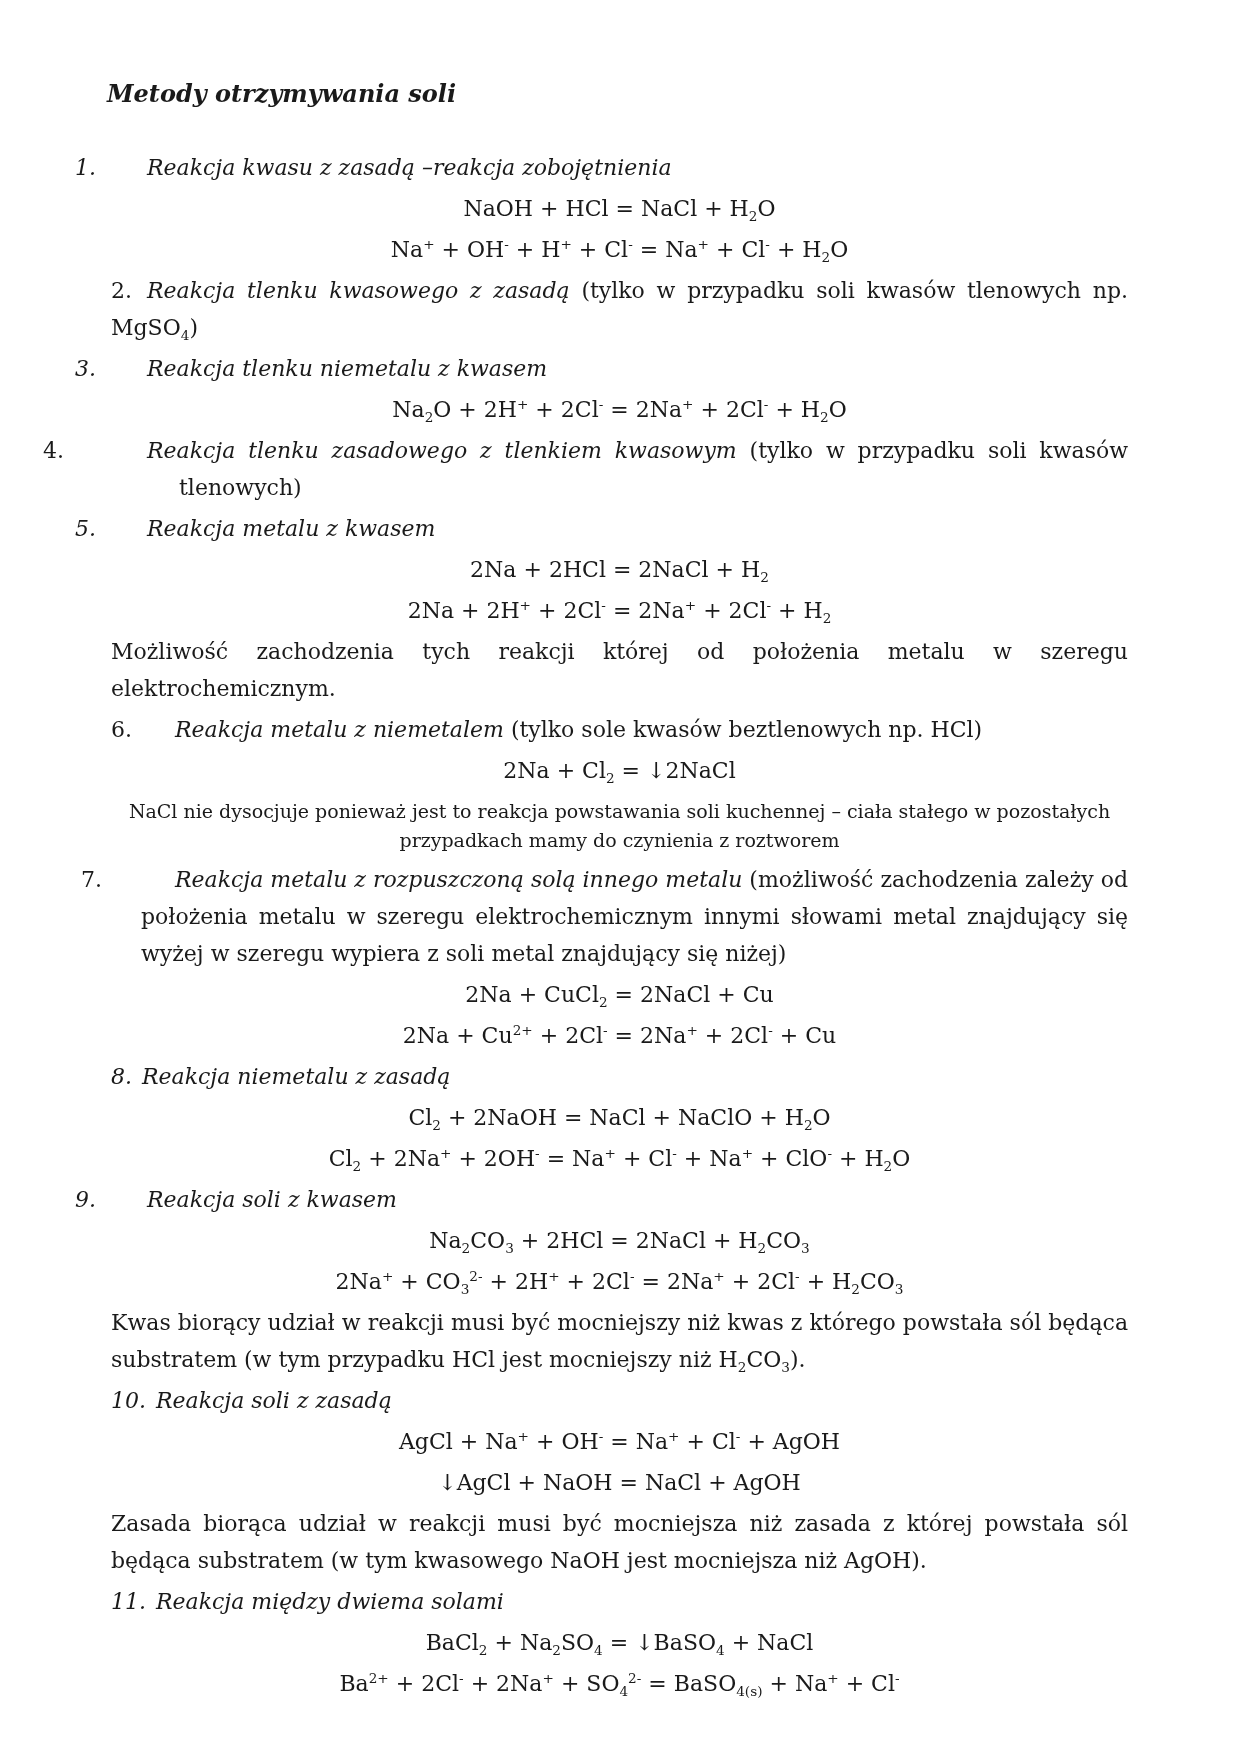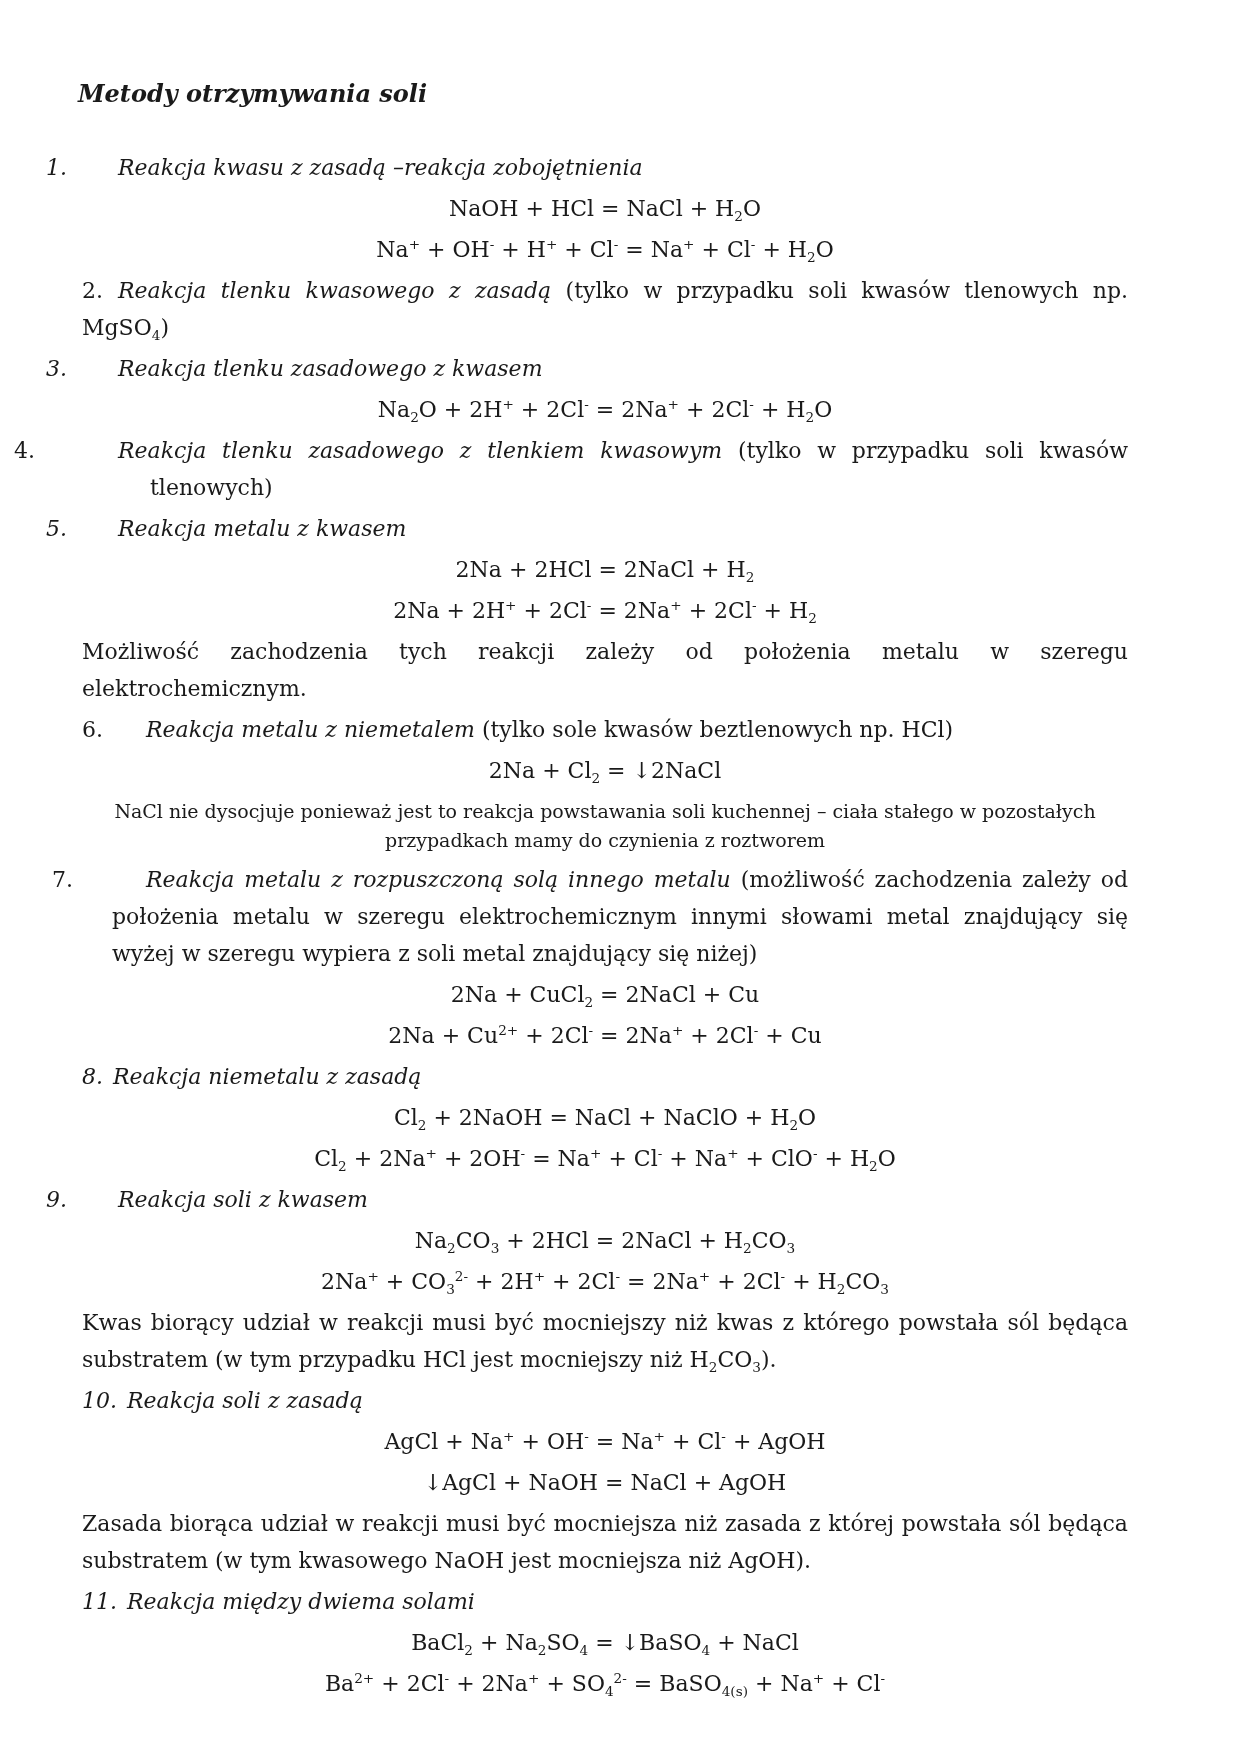--- a/index.html
+++ b/index.html
@@ -1,19 +1,19 @@
 <!DOCTYPE html>
 <html lang="pl"><head>
 <meta charset="utf-8">
 <style>
   html,body{margin:0;padding:0;}
   body{width:1240px;height:1754px;background:#ffffff;overflow:hidden;}
   .page{
     box-sizing:border-box;width:1240px;height:1754px;
-    padding:74px 108px 0 78px;
+    padding:74px 108px 0 107px;
     font-family:"DejaVu Serif","Liberation Serif",serif;
     font-size:22px;line-height:1.68;color:#1a1a1a;
   }
   p{margin:4px;}
   .title{font-size:24px;font-weight:bold;font-style:italic;margin:0 0 36px 0;}
   .heading{text-align:justify;}
   .num{display:inline-block;font-style:italic;}
   .w36{width:36px;}
   .w64{width:64px;}
   .plain{font-style:normal;}
@@ -39,33 +39,33 @@
     <p class="heading hang36"><span class="num w36">1.</span><span class="head">Reakcja kwasu z zasadą –reakcja zobojętnienia</span></p>
     <p class="eq">NaOH + HCl = NaCl + H<sub>2</sub>O</p>
     <p class="eq">Na<sup>+</sup> + OH<sup>-</sup> + H<sup>+</sup> + Cl<sup>-</sup> = Na<sup>+</sup> + Cl<sup>-</sup> + H<sub>2</sub>O</p>
   </section>
 
   <section>
     <p class="heading"><span class="num w36 plain">2.</span><span class="head">Reakcja tlenku kwasowego z zasadą</span><span class="tail"> (tylko w przypadku soli kwasów tlenowych np. MgSO<sub>4</sub>)</span></p>
   </section>
 
   <section>
-    <p class="heading hang36"><span class="num w36">3.</span><span class="head">Reakcja tlenku zasadowego z kwasem</span></p>
+    <p class="heading hang36"><span class="num w36">3.</span><span class="head">Reakcja tlenku niemetalu z kwasem</span></p>
     <p class="eq">Na<sub>2</sub>O + 2H<sup>+</sup> + 2Cl<sup>-</sup> = 2Na<sup>+</sup> + 2Cl<sup>-</sup> + H<sub>2</sub>O</p>
   </section>
 
   <section>
     <p class="heading hang68"><span class="num w36 plain">4.</span><span class="head">Reakcja tlenku zasadowego z tlenkiem kwasowym</span><span class="tail"> (tylko w przypadku soli kwasów tlenowych)</span></p>
   </section>
 
   <section>
     <p class="heading hang36"><span class="num w36">5.</span><span class="head">Reakcja metalu z kwasem</span></p>
     <p class="eq">2Na + 2HCl = 2NaCl + H<sub>2</sub></p>
     <p class="eq">2Na + 2H<sup>+</sup> + 2Cl<sup>-</sup> = 2Na<sup>+</sup> + 2Cl<sup>-</sup> + H<sub>2</sub></p>
-    <p class="body-par">Możliwość zachodzenia tych reakcji zależy od położenia metalu w szeregu elektrochemicznym.</p>
+    <p class="body-par">Możliwość zachodzenia tych reakcji której od położenia metalu w szeregu elektrochemicznym.</p>
   </section>
 
   <section>
     <p class="heading"><span class="num w64 plain">6.</span><span class="head">Reakcja metalu z niemetalem</span><span class="tail"> (tylko sole kwasów beztlenowych np. HCl)</span></p>
     <p class="eq">2Na + Cl<sub>2</sub> = ↓2NaCl</p>
     <p class="note">NaCl nie dysocjuje ponieważ jest to reakcja powstawania soli kuchennej – ciała stałego w pozostałych przypadkach mamy do czynienia z roztworem</p>
   </section>
 
   <section>
     <p class="heading hang30"><span class="num w64 plain">7.</span><span class="head">Reakcja metalu z rozpuszczoną solą innego metalu</span><span class="tail"> (możliwość zachodzenia zależy od położenia metalu w szeregu elektrochemicznym innymi słowami metal znajdujący się wyżej w szeregu wypiera z soli metal znajdujący się niżej)</span></p>

